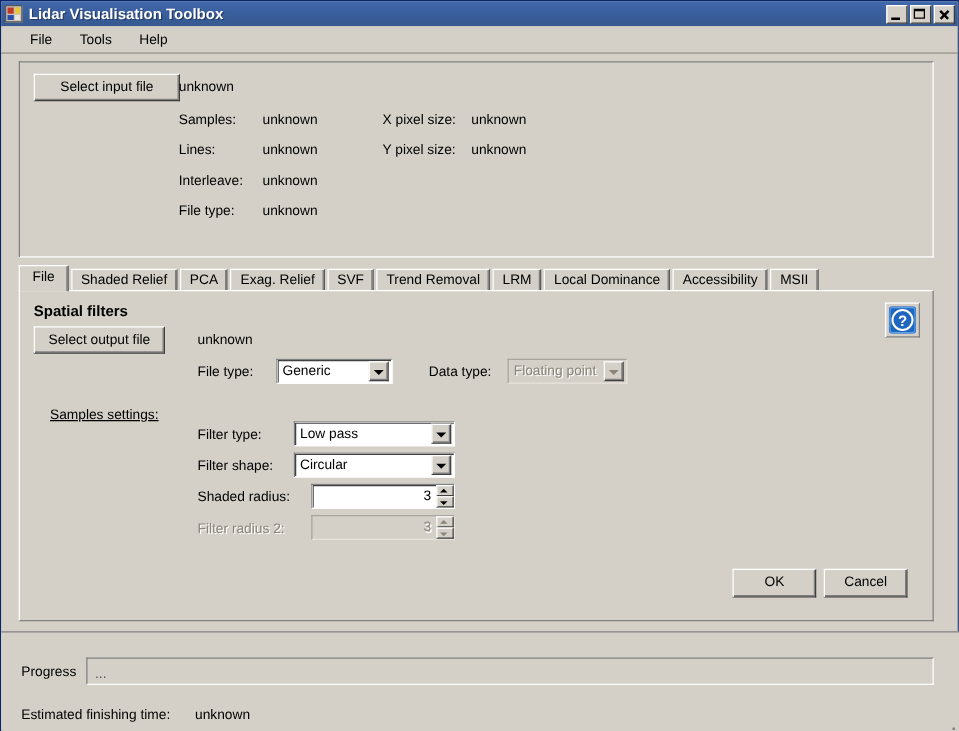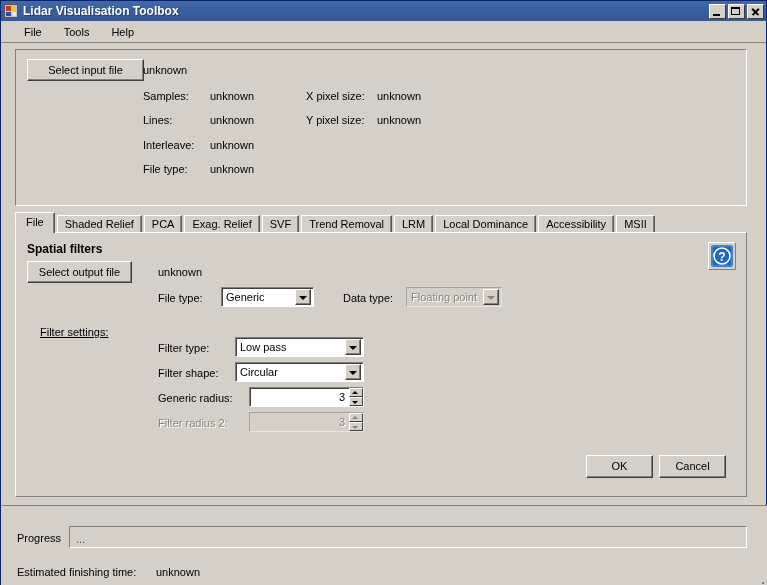--- a/index.html
+++ b/index.html
@@ -509,35 +509,35 @@
         <span class="cv">Generic</span>
         <span class="combo-arrow"></span>
       </div>
 
       <div class="lbl" style="left:327px; top:59px;">Data type:</div>
       <div class="combo disabled" style="left:390px; top:54px; width:96px;">
         <span class="cv">Floating point</span>
         <span class="combo-arrow"></span>
       </div>
 
-      <div id="filter-settings-label">Filter settings:</div>
+      <div id="filter-settings-label">Samples settings:</div>
 
       <div class="lbl" style="left:142px; top:109px;">Filter type:</div>
       <div class="combo" style="left:219px; top:104px; width:129px;">
         <span class="cv">Low pass</span>
         <span class="combo-arrow"></span>
       </div>
 
       <div class="lbl" style="left:142px; top:134px;">Filter shape:</div>
       <div class="combo" style="left:219px; top:129px; width:129px;">
         <span class="cv">Circular</span>
         <span class="combo-arrow"></span>
       </div>
 
-      <div class="lbl" style="left:142px; top:159px;">Generic radius:</div>
+      <div class="lbl" style="left:142px; top:159px;">Shaded radius:</div>
       <div class="spin" style="left:233px; top:154px; width:115px;">
         <span class="sv">3</span>
         <span class="spin-btns">
           <span class="spin-up"></span>
           <span class="spin-down"></span>
         </span>
       </div>
 
       <div class="lbl disabled" style="left:142px; top:184px;">Filter radius 2:</div>
       <div class="spin disabled" style="left:233px; top:179px; width:115px;">

